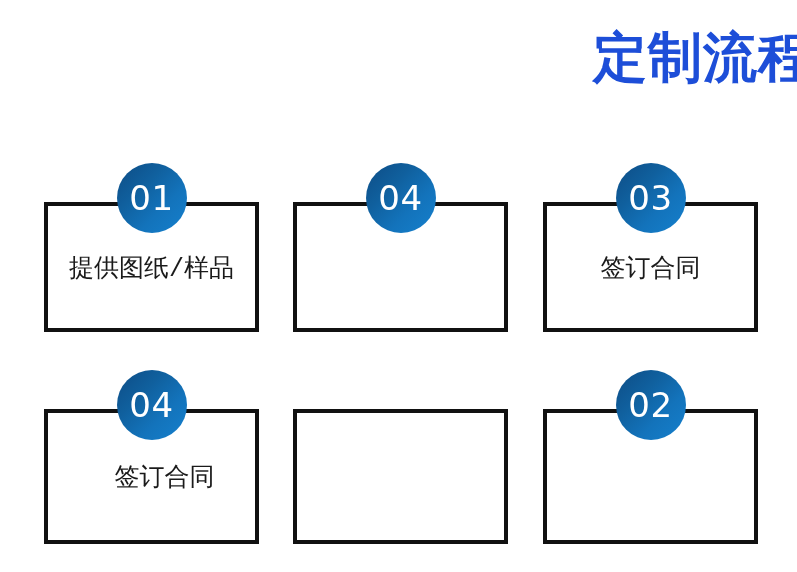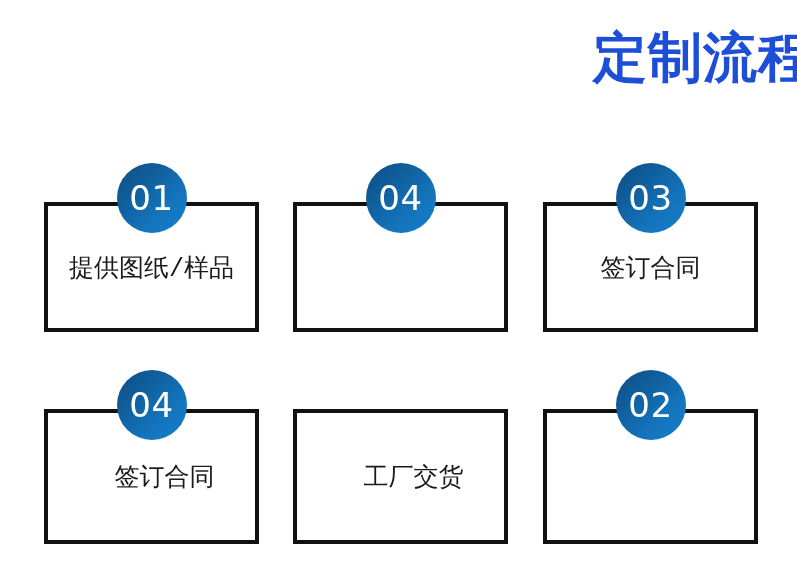--- a/index.html
+++ b/index.html
@@ -152,21 +152,20 @@
       <div class="step-card col-1">
         <div class="step-box"></div>
         <div class="step-badge">
           <span class="step-badge-number">04</span>
         </div>
         <div class="step-label">签订合同</div>
       </div>
 
       <div class="step-card col-2">
         <div class="step-box"></div>
-        <div class="step-label">工厂交货</div>
       </div>
 
       <div class="step-card col-3">
         <div class="step-box"></div>
         <div class="step-badge">
           <span class="step-badge-number">02</span>
         </div>
       </div>
 
     </div>

